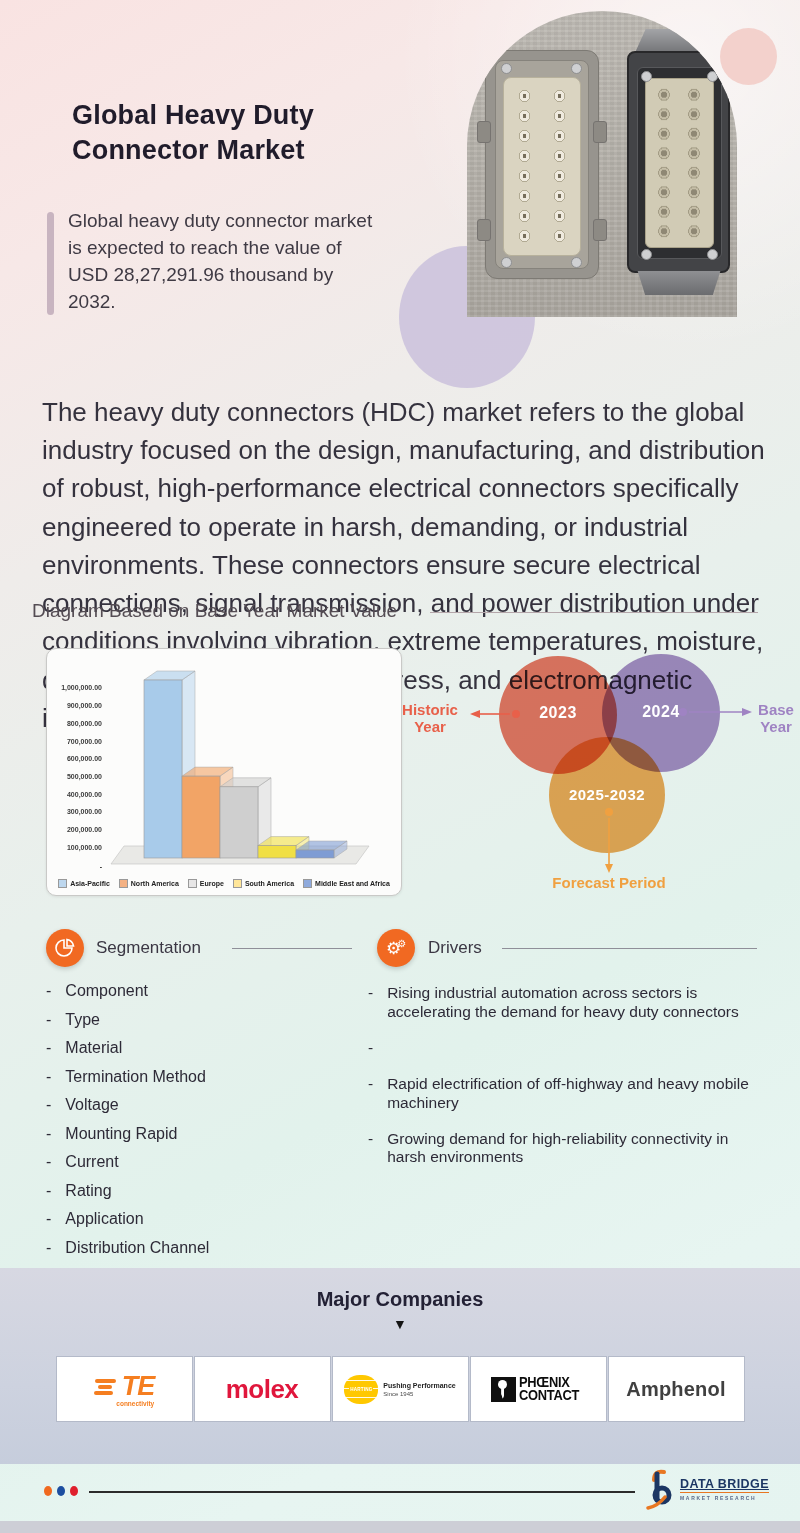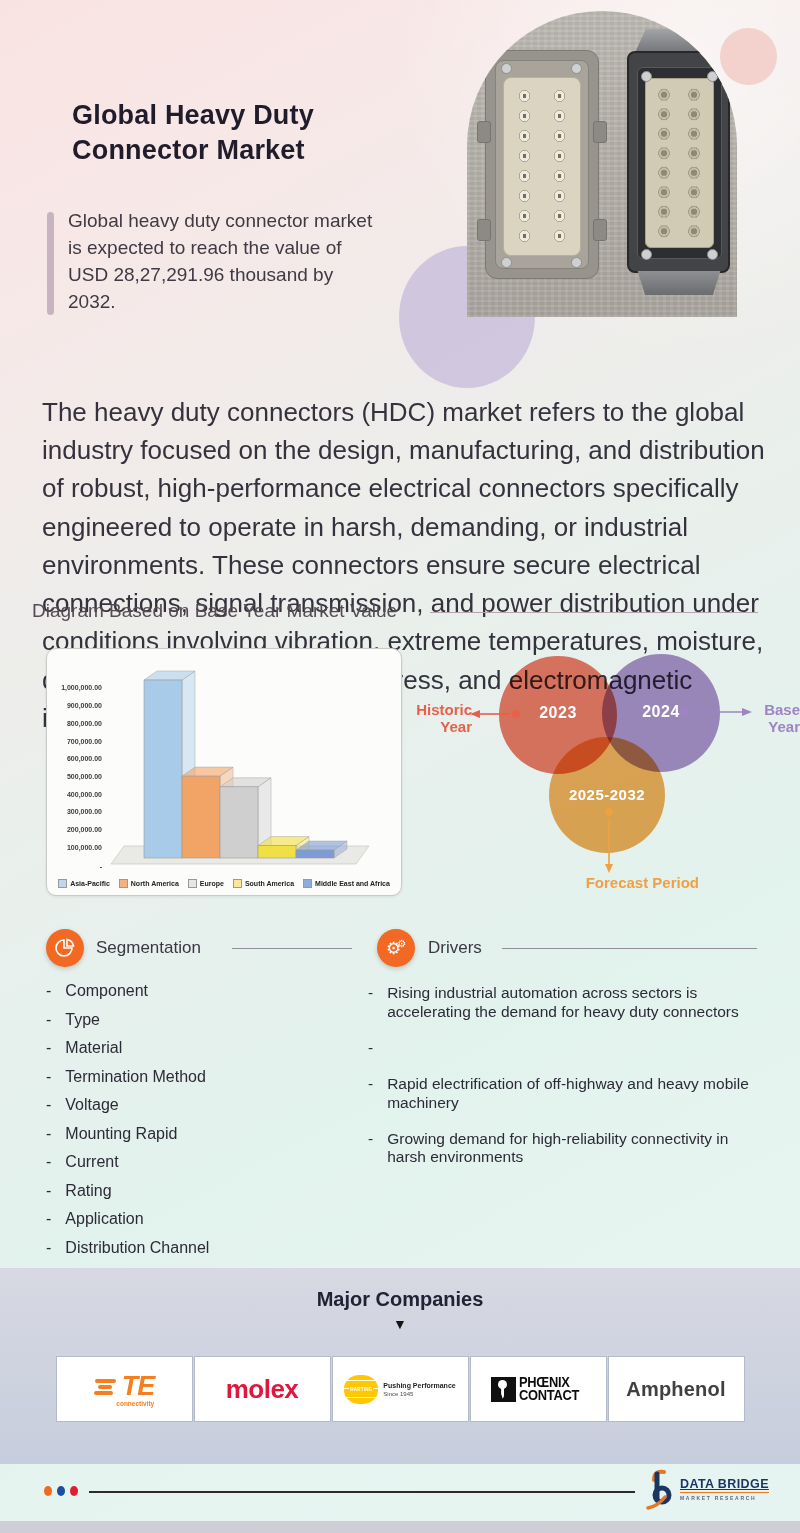--- a/index.html
+++ b/index.html
@@ -59,21 +59,21 @@
   .chart-legend{position:absolute;left:0;bottom:7px;width:100%;display:flex;justify-content:center;gap:9px;}
   .legend-item{display:flex;align-items:center;gap:3px;font-size:7px;font-weight:700;color:#222;}
   .legend-swatch{width:7px;height:7px;border:.5px solid #999;}
 
   
   .venn-circle{border-radius:50%;mix-blend-mode:multiply;opacity:.95;}
   .v-red{left:499px;top:656px;width:118px;height:118px;}
   .v-purple{left:602px;top:654px;width:118px;height:118px;}
   .v-orange{left:549px;top:737px;width:116px;height:116px;}
   .venn-year{color:#fff;font-weight:700;text-align:center;letter-spacing:.5px;}
-  .venn-side-label{font-weight:700;font-size:15px;line-height:1.15;text-align:right;}
+  .venn-side-label{font-weight:700;font-size:15px;line-height:1.15;text-align:center;}
 
   
   .sec-icon{width:38px;height:38px;border-radius:50%;background:#f16922;box-shadow:0 2px 5px rgba(0,0,0,.18);display:flex;align-items:center;justify-content:center;}
   .sec-label{font-size:17px;color:#3b3744;font-weight:500;}
   .sec-line{height:1px;background:#8f8f99;}
   .plain-list{list-style:none;margin:0;padding:0;}
   .plain-list li{display:flex;gap:14px;font-size:16px;color:#2d2a37;}
   #seg-list li{margin-bottom:10.5px;}
   #drivers-list li{margin-bottom:17px;font-size:15.5px;line-height:1.22;}
   .dash{flex:0 0 auto;}

